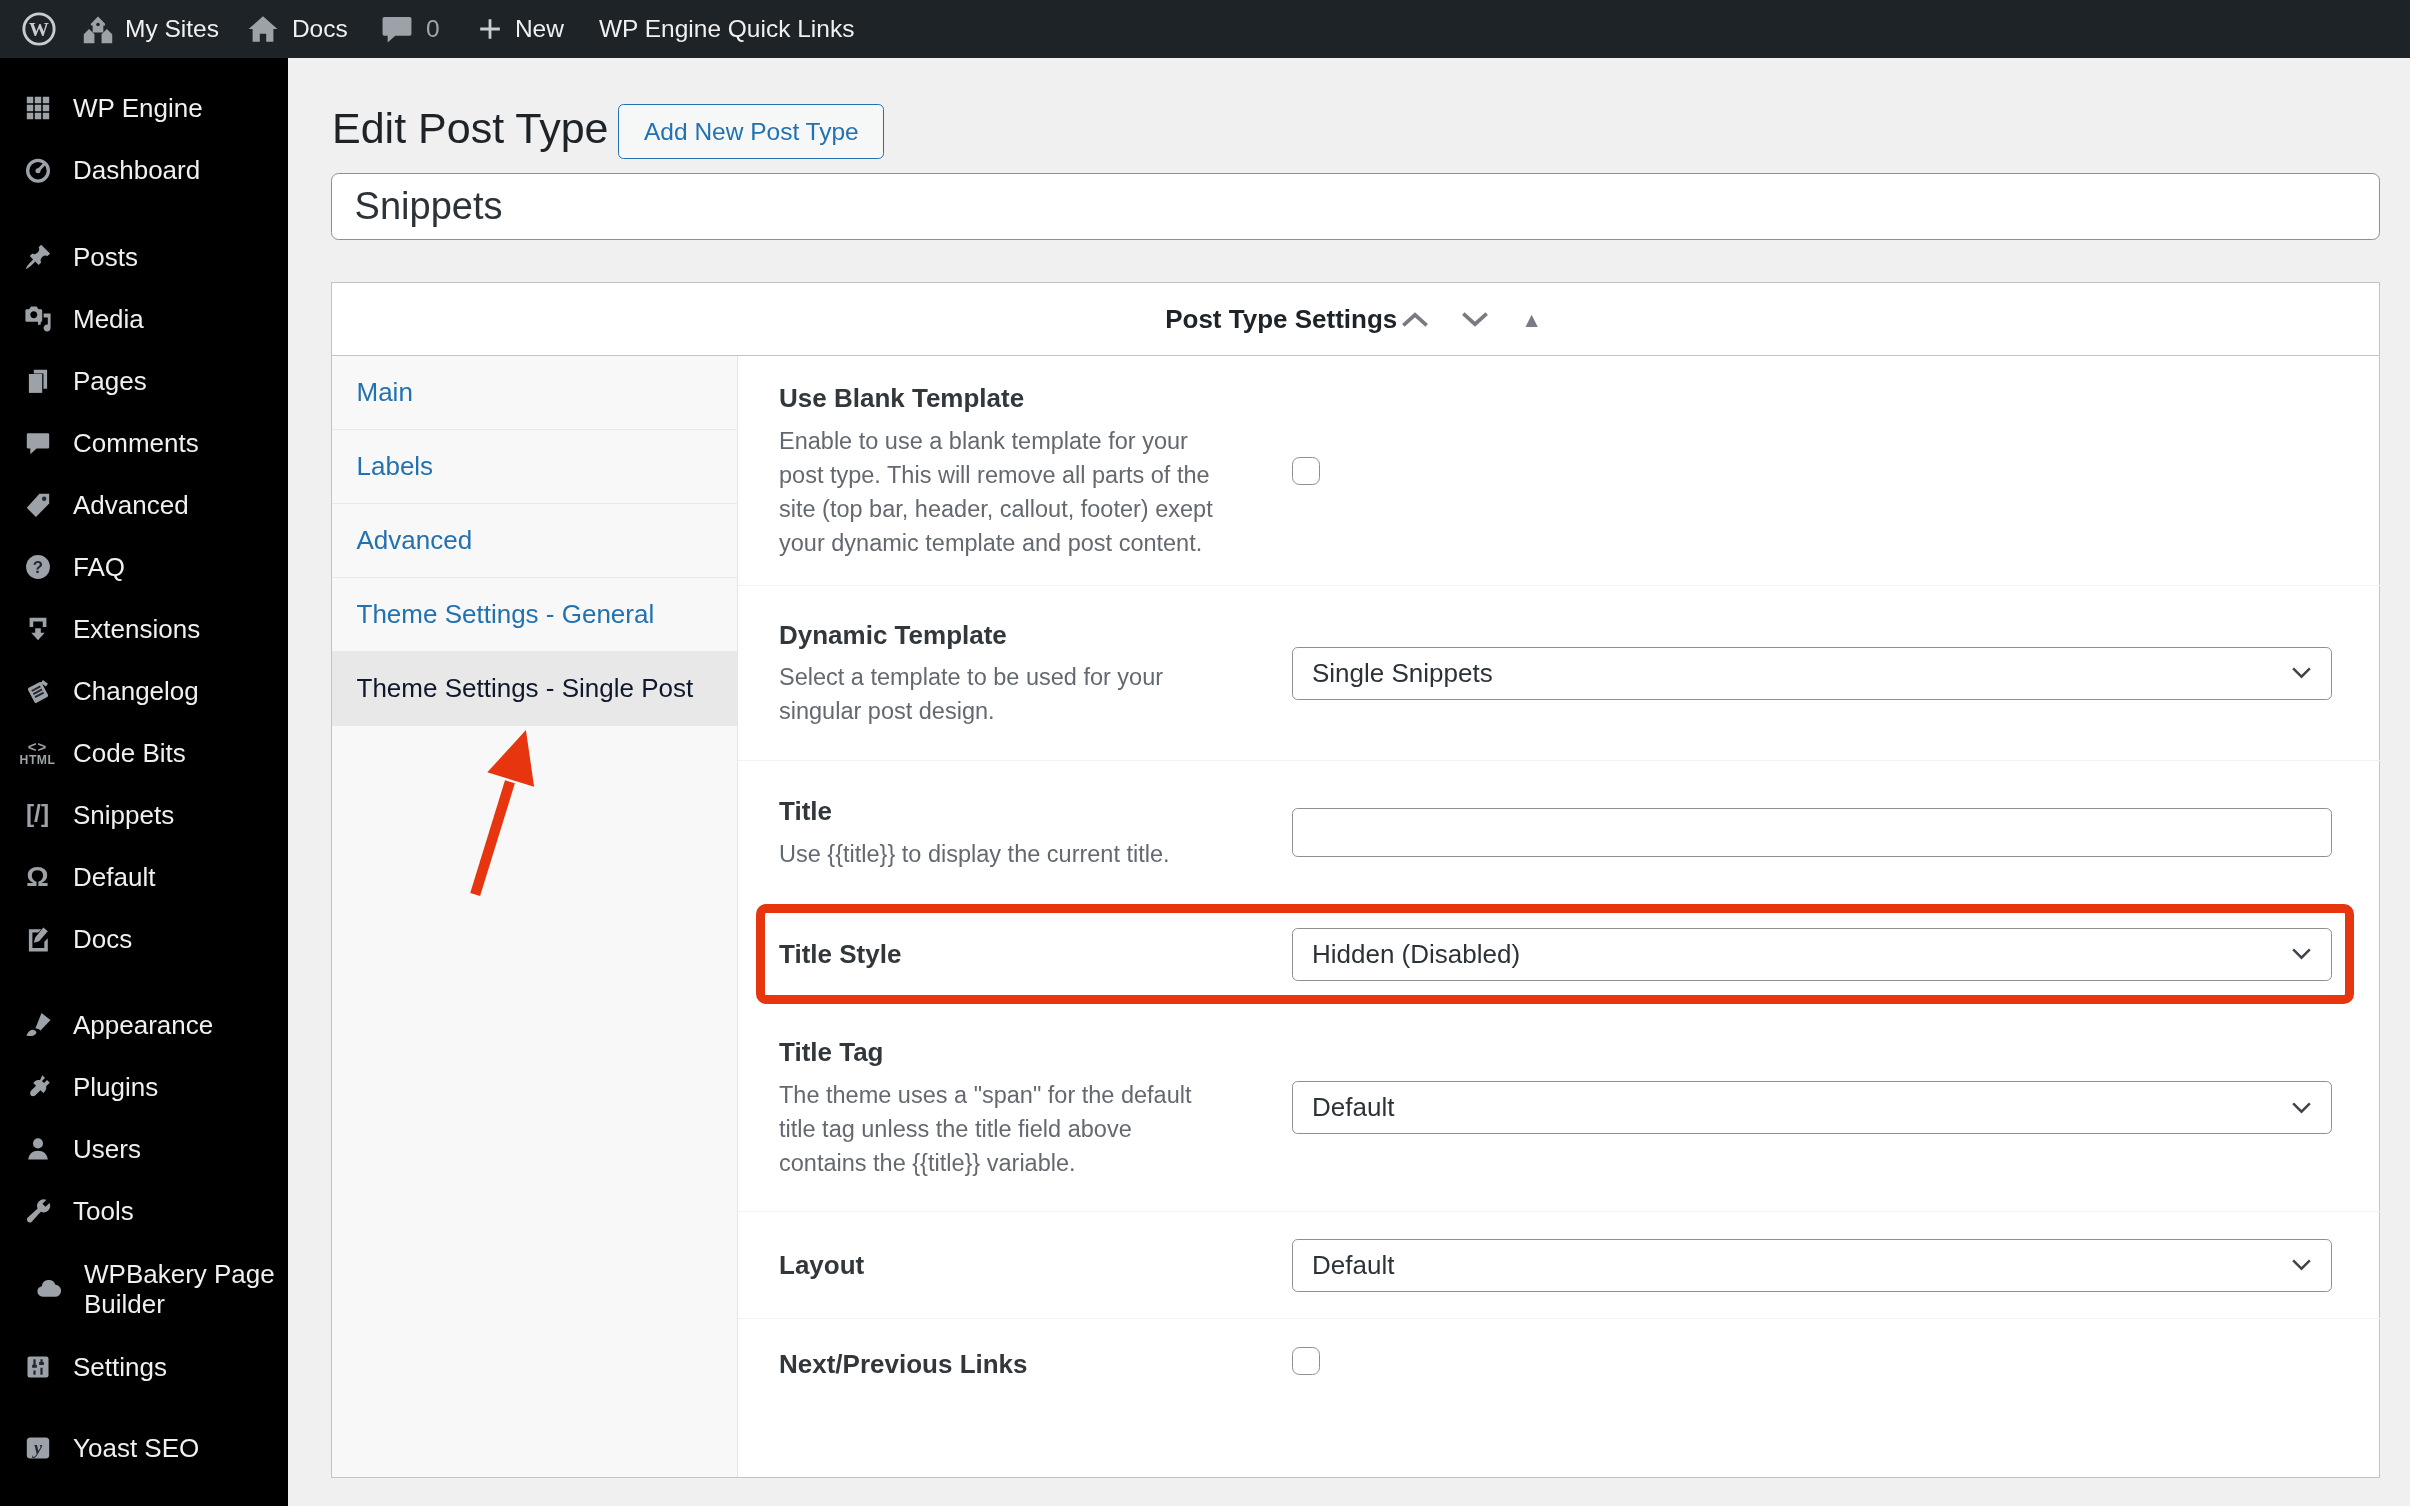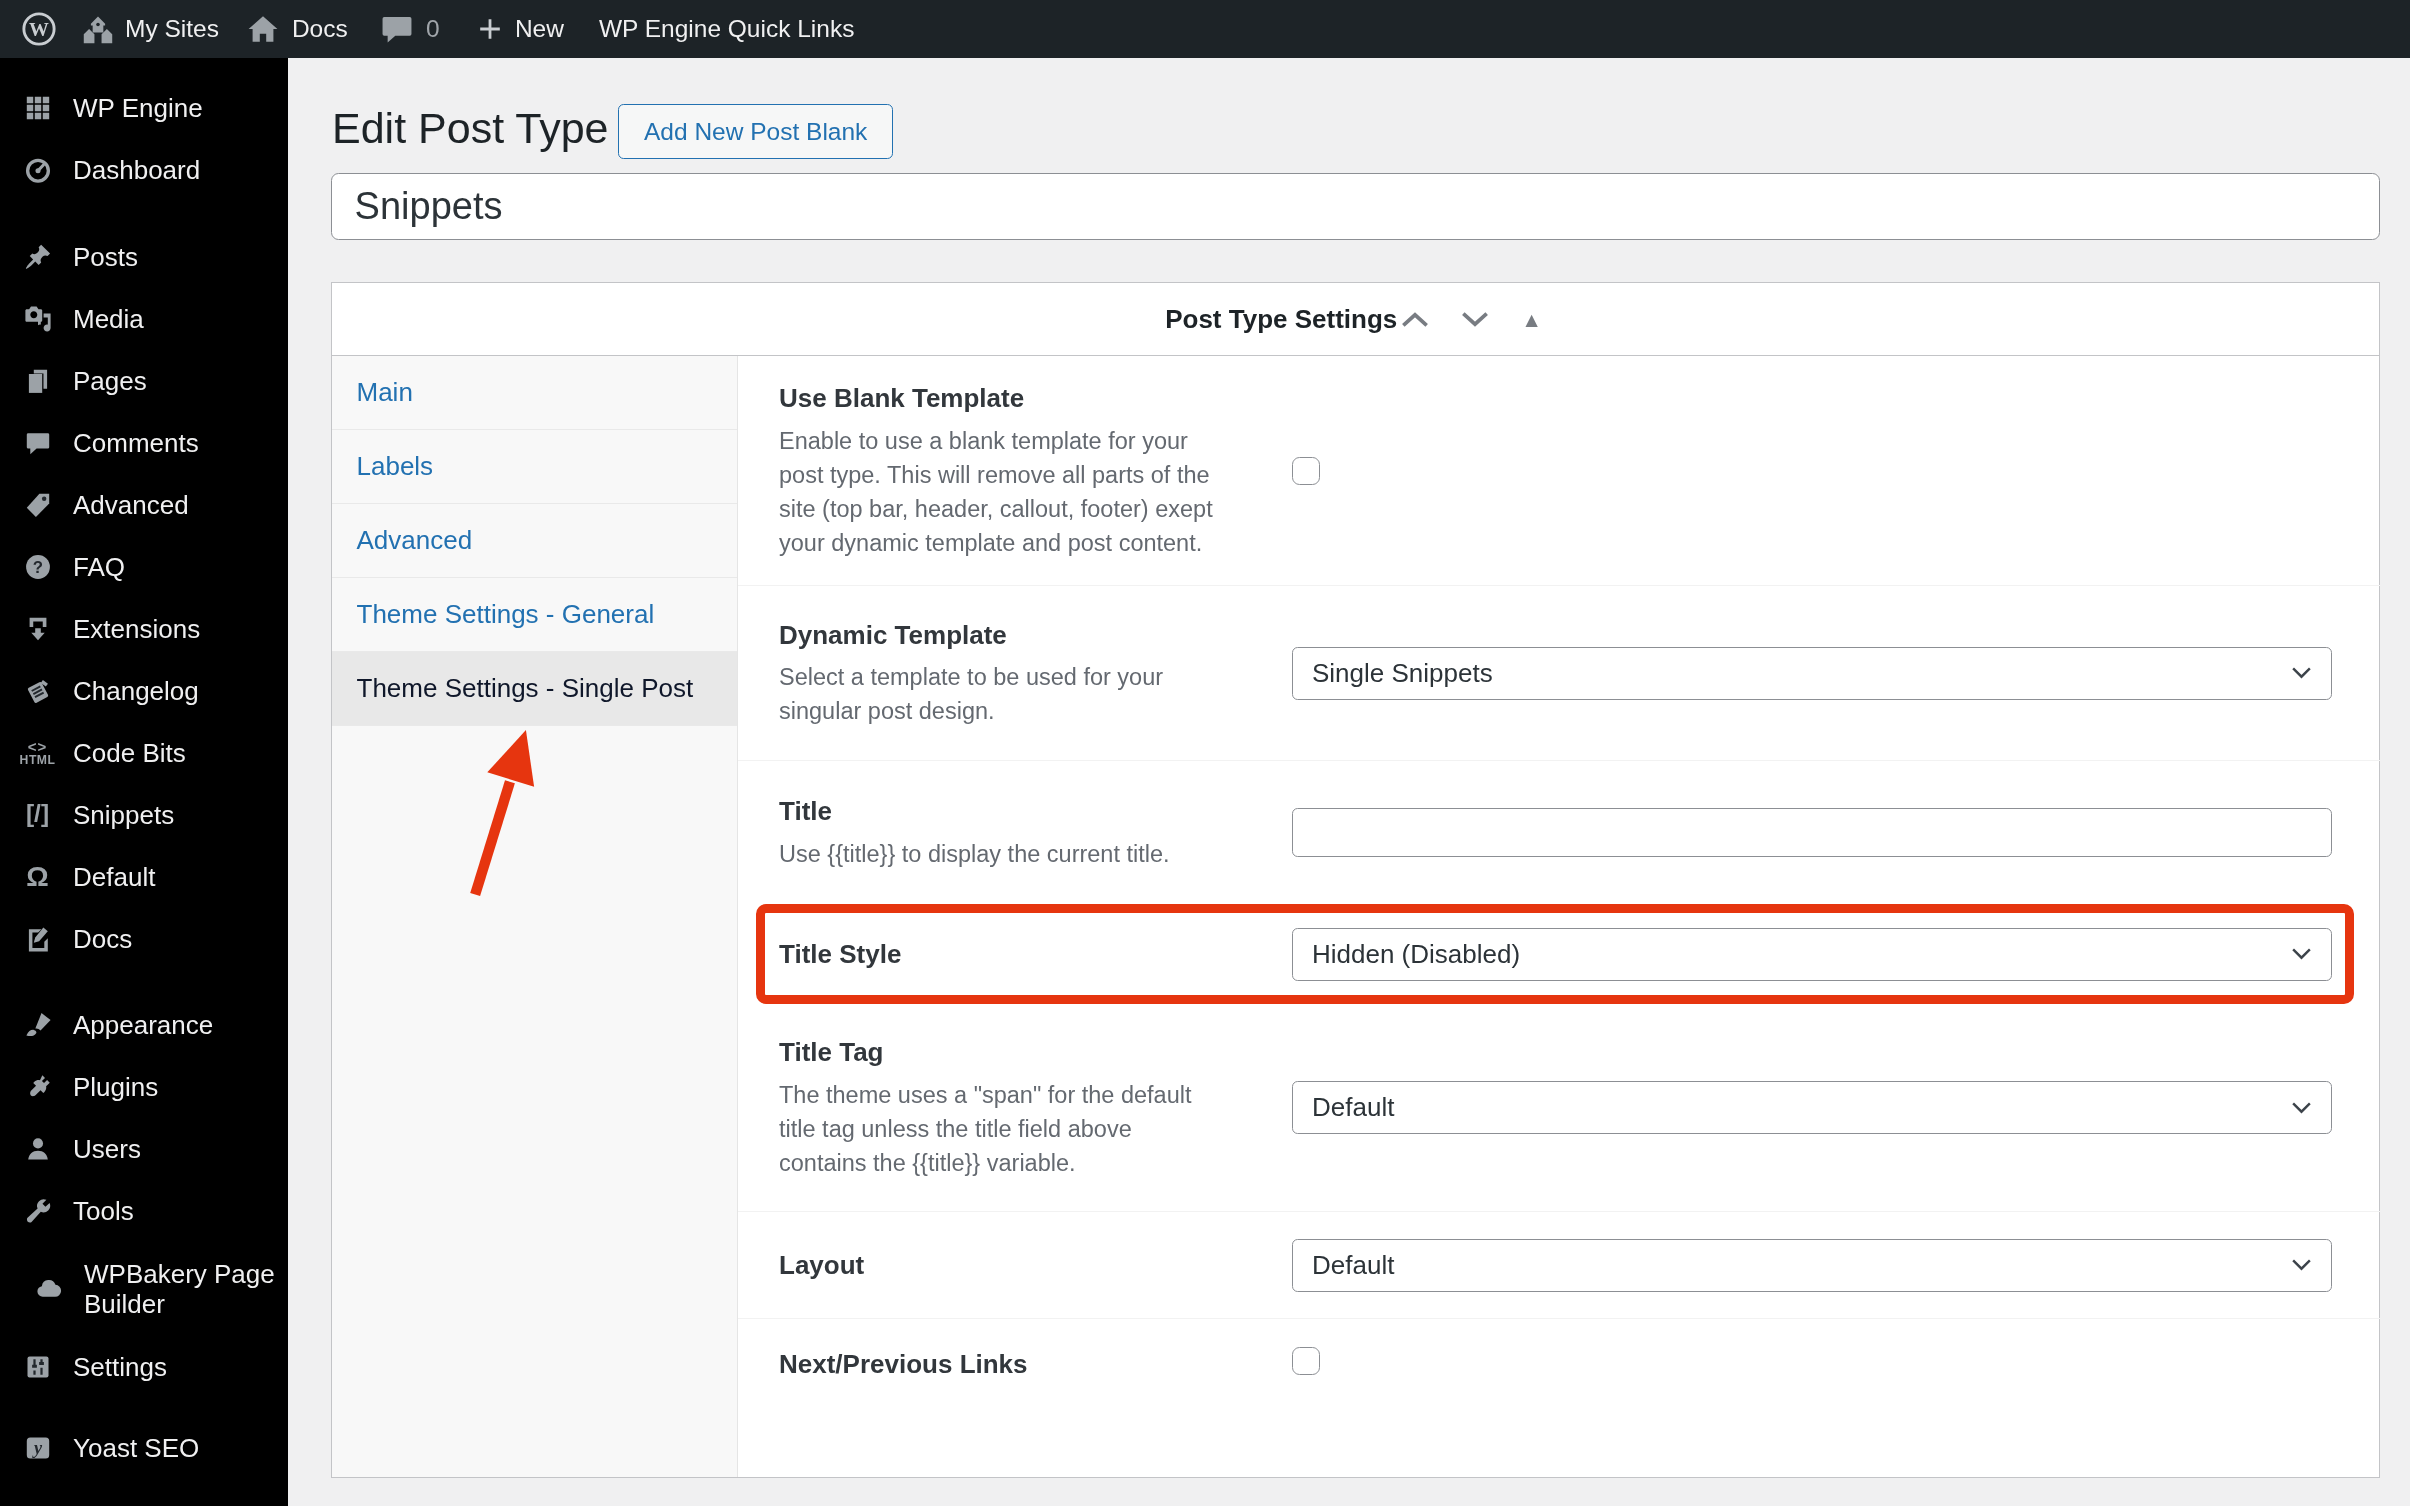--- a/index.html
+++ b/index.html
@@ -314,21 +314,21 @@
         </span>
       <span class="mi-label">Yoast SEO</span>
     </div>
 
   </div>
 
   <div class="content">
 
     <div class="page-head">
       <h1 class="page-title">Edit Post Type</h1>
-      <button class="add-new-btn">Add New Post Blank</button>
+      <button class="add-new-btn">Add New Post Type</button>
     </div>
 
     <input class="title-input" type="text" value="Snippets" style="">
 
     <div class="postbox">
       <div class="postbox-header">
         <span class="postbox-title">Post Type Settings</span>
         <span class="handle-actions">
           <button class="handle-btn">
               <svg width="28" height="19" viewBox="0 0 24 14" fill="none" stroke="#787c82" stroke-width="3.2">

